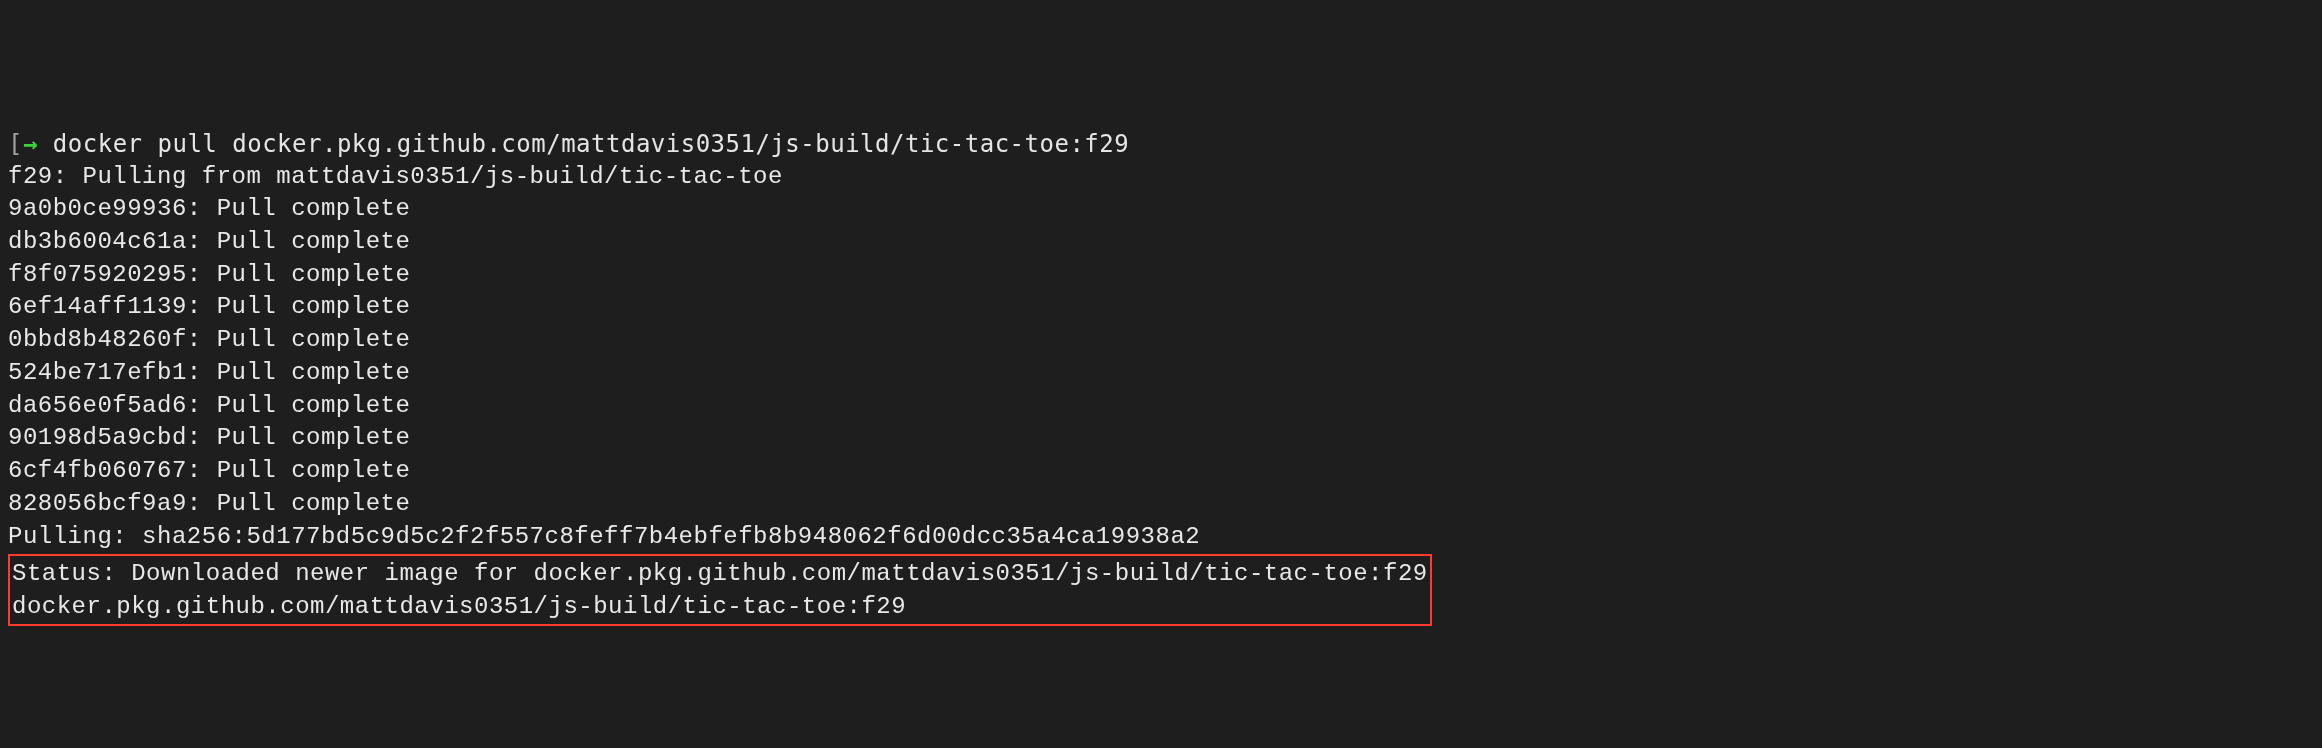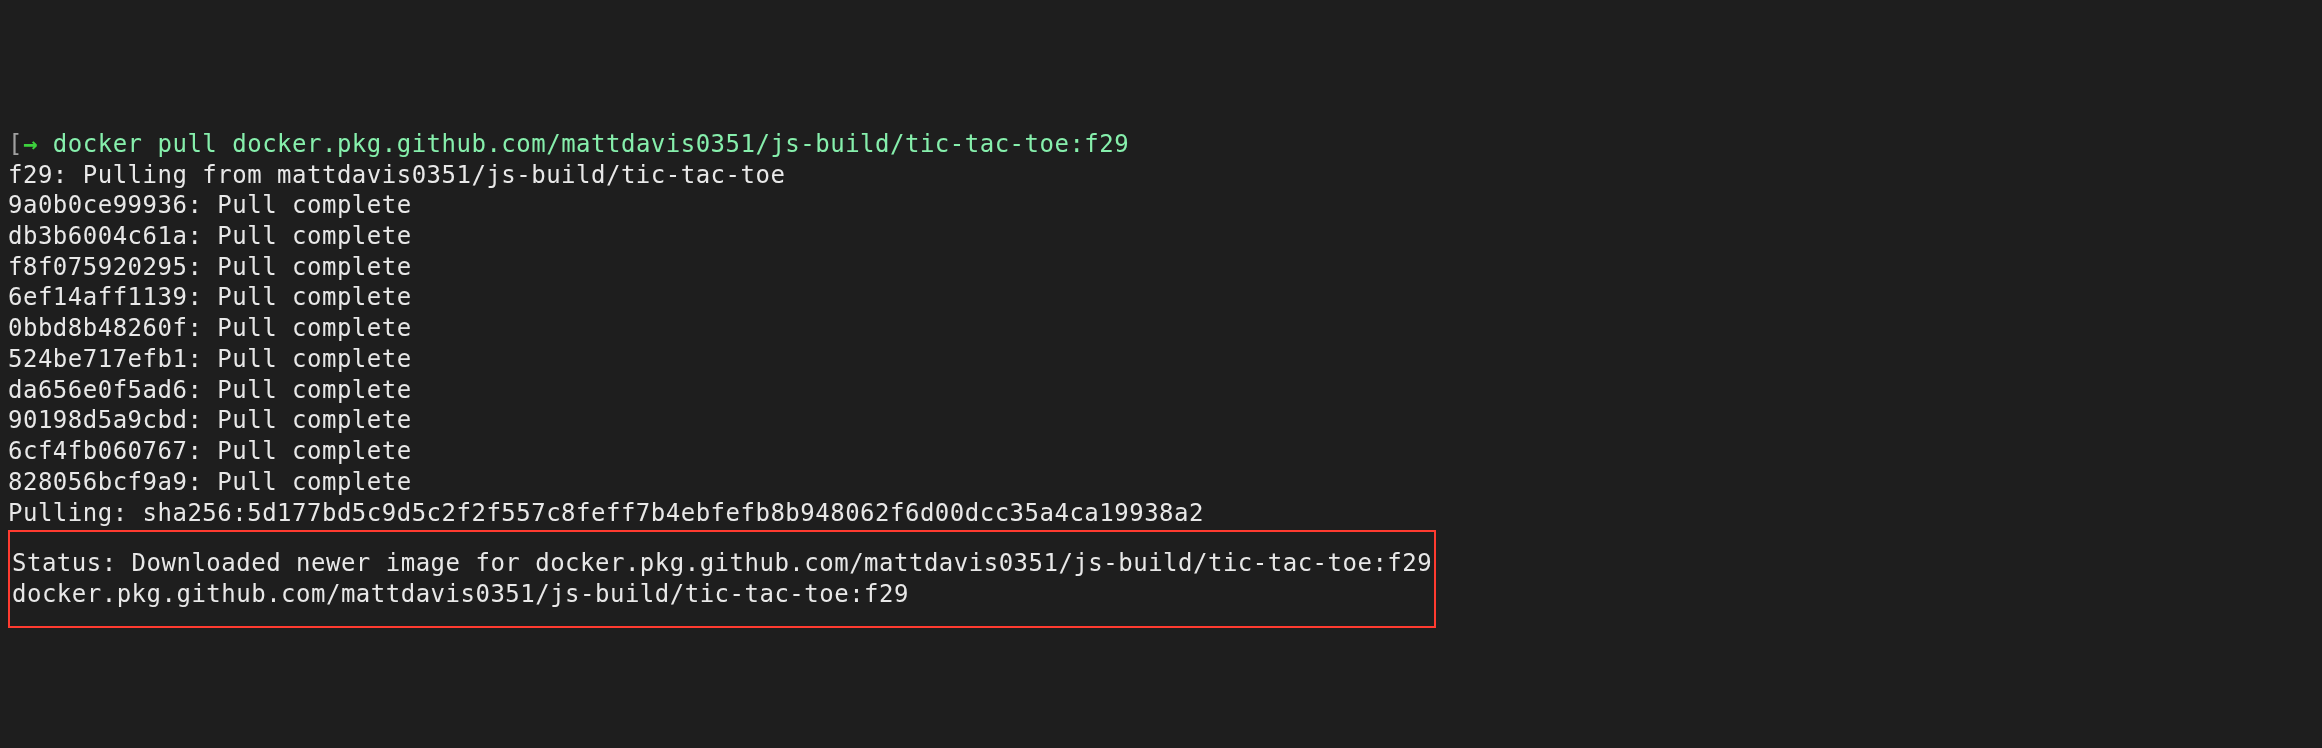--- a/index.html
+++ b/index.html
@@ -18,28 +18,29 @@
       white-space: pre;
     }
     .prompt-bracket {
       color: #a0a0a0;
     }
     .prompt-arrow {
       color: #3dd13d;
       font-weight: bold;
     }
     .command {
-      color: #86efac;
+      color: #e5e5e5;
     }
     .output-line {
       color: #e8e8e8;
+      font-family: Liberation Mono, monospace;
     }
     .highlight-box {
       border: 2px solid #ff3b30;
-      padding: 16px 2px;
+      padding: 1px 2px;
       margin-top: 2px;
       display: inline-block;
     }
   </style>
 </head>
 <body>
 
 
 
 <div><span class="prompt-bracket">[</span><span class="prompt-arrow">→</span><span class="command"> docker pull docker.pkg.github.com/mattdavis0351/js-build/tic-tac-toe:f29</span>

